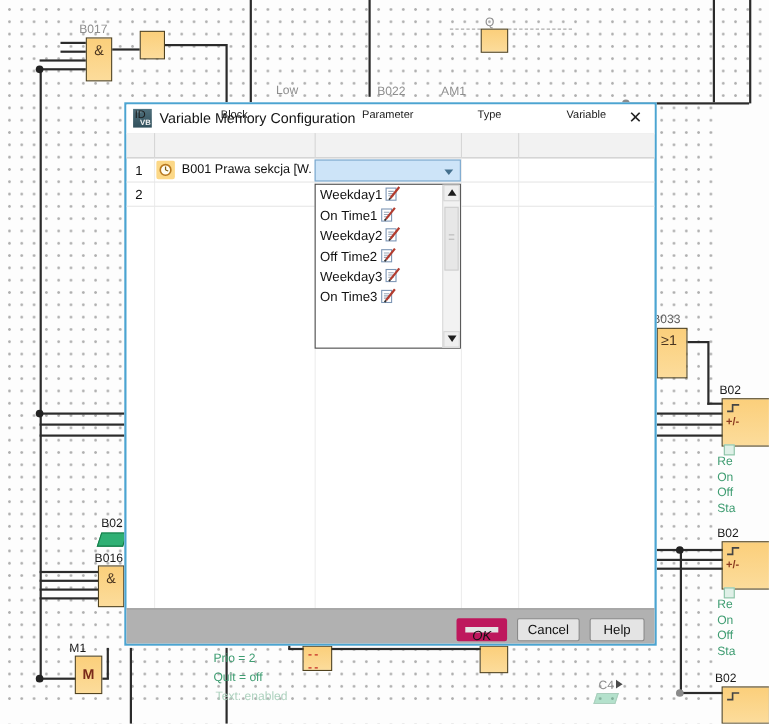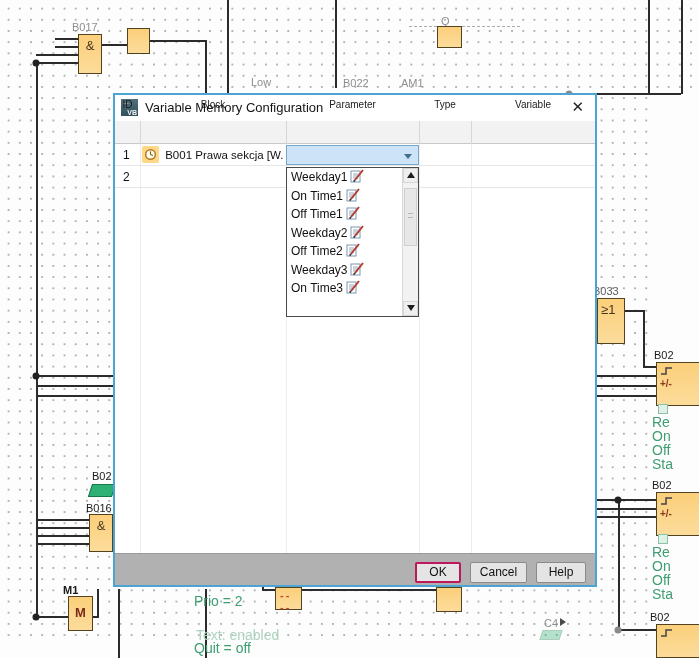--- a/index.html
+++ b/index.html
@@ -23,21 +23,21 @@
   .dot.gray{background:#8a8a8a;}
   .blk{
     position:absolute;background:linear-gradient(180deg,#fbcf7b,#fcdc9b);
     border:1px solid #51431f;box-sizing:border-box;
     font-size:12px;color:#3a3a3a;
   }
   .blk .gate{display:block;text-align:center;margin-top:3px;font-size:13px;color:#4a3520;}
   .lbl{position:absolute;font-size:11px;white-space:nowrap;color:#8e8e8e;}
   .lbl.dark{color:#1b1b1b;}
   .lbl.mid{color:#5c5c5c;}
-  .green{position:absolute;font-size:14px;color:#3f9d72;white-space:nowrap;}
+  .green{position:absolute;font-size:11px;color:#3f9d72;white-space:nowrap;}
   .green.faded{color:#aed2bf;}
   .gicon{position:absolute;width:8px;height:8px;background:#dff0e7;border:1px solid #8cc3a7;}
   .flag{
     position:absolute;width:24px;height:13px;background:#2fb074;border:1px solid #157a47;
     transform:skewX(-18deg);box-sizing:border-box;
   }
   .flag.faint{opacity:.35;}
   .pm{font-size:10px;font-weight:bold;color:#8a3a20;display:block;padding-left:3px;line-height:10px;}
   .mglyph{display:block;text-align:center;font-size:13px;font-weight:bold;color:#7a2a1a;margin-top:8px;}
   .dashes{display:block;font-size:11px;font-weight:bold;color:#cc4433;letter-spacing:2px;padding:1px 0 0 4px;}
@@ -82,21 +82,21 @@
   .tri-up{width:0;height:0;border-left:4px solid transparent;border-right:4px solid transparent;border-bottom:6px solid #1d1d1d;margin:3px auto 0;}
   .tri-down{width:0;height:0;border-left:4px solid transparent;border-right:4px solid transparent;border-top:6px solid #1d1d1d;margin:3px auto 0;}
   .sthumb{position:absolute;left:1px;top:20px;width:13px;height:58px;background:#e7e7e7;border:1px solid #cfcfcf;box-sizing:border-box;cursor:grab;}
   .grip{margin:24px 3px 0;height:3px;border-top:1px solid #b9b9b9;border-bottom:1px solid #b9b9b9;}
   .dfooter{position:absolute;left:0;top:458px;width:100%;height:32px;background:#b1b1b1;border-top:1px solid #9a9a9a;box-sizing:border-box;}
   .btn{
     position:absolute;top:8px;height:21px;background:#e4e4e4;border:1px solid #8a8a8a;
     font-size:12px;color:#111;text-align:center;line-height:19px;border-radius:2px;
     box-sizing:border-box;cursor:pointer;font-family:"Liberation Sans",sans-serif;
   }
-  .btn.ok{left:300px;width:46px;border:2px solid #be185d;line-height:17px;}
+  .btn.ok{left:300px;width:46px;border:8px solid #be185d;line-height:17px;font-style:italic;}
   .btn.cancel{left:355px;width:57px;}
   .btn.help{left:421px;width:50px;}
 </style>
 </head>
 <body>
 
 <div id="root">
 
   <div class="canvas">
 
@@ -204,32 +204,32 @@
     </div>
 
     <span class="lbl dark" style="left:92px;top:470px;">B02</span>
     <div class="flag" style="left:90px;top:484px;"></div>
 
     <span class="lbl dark" style="left:86px;top:502px;">B016</span>
     <div class="blk" style="left:89px;top:514px;width:24px;height:38px;">
       <span class="gate">&amp;</span>
     </div>
 
-    <span class="lbl dark" style="left:63px;top:584px;font-weight:bold;">M1</span>
+    <span class="lbl dark" style="left:63px;top:584px;">M1</span>
     <div class="blk" style="left:68px;top:596px;width:25px;height:35px;">
       <span class="mglyph">M</span>
     </div>
 
     <div class="blk" style="left:275px;top:587px;width:27px;height:23px;">
       <span class="dashes">-- --</span>
     </div>
     <div class="blk" style="left:436px;top:587px;width:26px;height:25px;"></div>
 
     <span class="green" style="left:194px;top:593px;">Prio = 2</span>
-    <span class="green" style="left:194px;top:640px;">Quit = off</span>
+    <span class="green" style="left:194px;top:610px;">Quit = off</span>
     <span class="green faded" style="left:196px;top:627px;">Text: enabled</span>
 
     <span class="lbl" style="left:544px;top:617px;">C4</span>
     <div class="c4arrow" style="left:560px;top:618px;"></div>
     <div class="flag faint" style="left:541px;top:630px;width:20px;height:10px;"></div>
   </div>
 
   <div class="dialog">
 
     <div class="titlebar">
@@ -280,28 +280,20 @@
     <div class="dropdown">
       <div class="dd-item"><span>Weekday1</span><svg width="14" height="14" viewBox="0 0 14 14">
             <rect x="1" y="2" width="9" height="11" fill="#fff" stroke="#7d96b5"></rect>
             <line x1="3" y1="5" x2="8" y2="5" stroke="#9aa7b8"></line>
             <line x1="3" y1="7" x2="8" y2="7" stroke="#9aa7b8"></line>
             <line x1="3" y1="9" x2="8" y2="9" stroke="#9aa7b8"></line>
             <line x1="13" y1="1" x2="5" y2="11" stroke="#b23b2e" stroke-width="2"></line>
             <line x1="5" y1="11" x2="3.6" y2="12.6" stroke="#333" stroke-width="1.6"></line>
           </svg></div>
       <div class="dd-item"><span>On Time1</span><svg width="14" height="14" viewBox="0 0 14 14">
-            <rect x="1" y="2" width="9" height="11" fill="#fff" stroke="#7d96b5"></rect>
-            <line x1="3" y1="5" x2="8" y2="5" stroke="#9aa7b8"></line>
-            <line x1="3" y1="7" x2="8" y2="7" stroke="#9aa7b8"></line>
-            <line x1="3" y1="9" x2="8" y2="9" stroke="#9aa7b8"></line>
-            <line x1="13" y1="1" x2="5" y2="11" stroke="#b23b2e" stroke-width="2"></line>
-            <line x1="5" y1="11" x2="3.6" y2="12.6" stroke="#333" stroke-width="1.6"></line>
-          </svg></div>
-      <div class="dd-item"><span>Off Time1</span><svg width="14" height="14" viewBox="0 0 14 14">
             <rect x="1" y="2" width="9" height="11" fill="#fff" stroke="#7d96b5"></rect>
             <line x1="3" y1="5" x2="8" y2="5" stroke="#9aa7b8"></line>
             <line x1="3" y1="7" x2="8" y2="7" stroke="#9aa7b8"></line>
             <line x1="3" y1="9" x2="8" y2="9" stroke="#9aa7b8"></line>
             <line x1="13" y1="1" x2="5" y2="11" stroke="#b23b2e" stroke-width="2"></line>
             <line x1="5" y1="11" x2="3.6" y2="12.6" stroke="#333" stroke-width="1.6"></line>
           </svg></div>
       <div class="dd-item"><span>Weekday2</span><svg width="14" height="14" viewBox="0 0 14 14">
             <rect x="1" y="2" width="9" height="11" fill="#fff" stroke="#7d96b5"></rect>
             <line x1="3" y1="5" x2="8" y2="5" stroke="#9aa7b8"></line>

